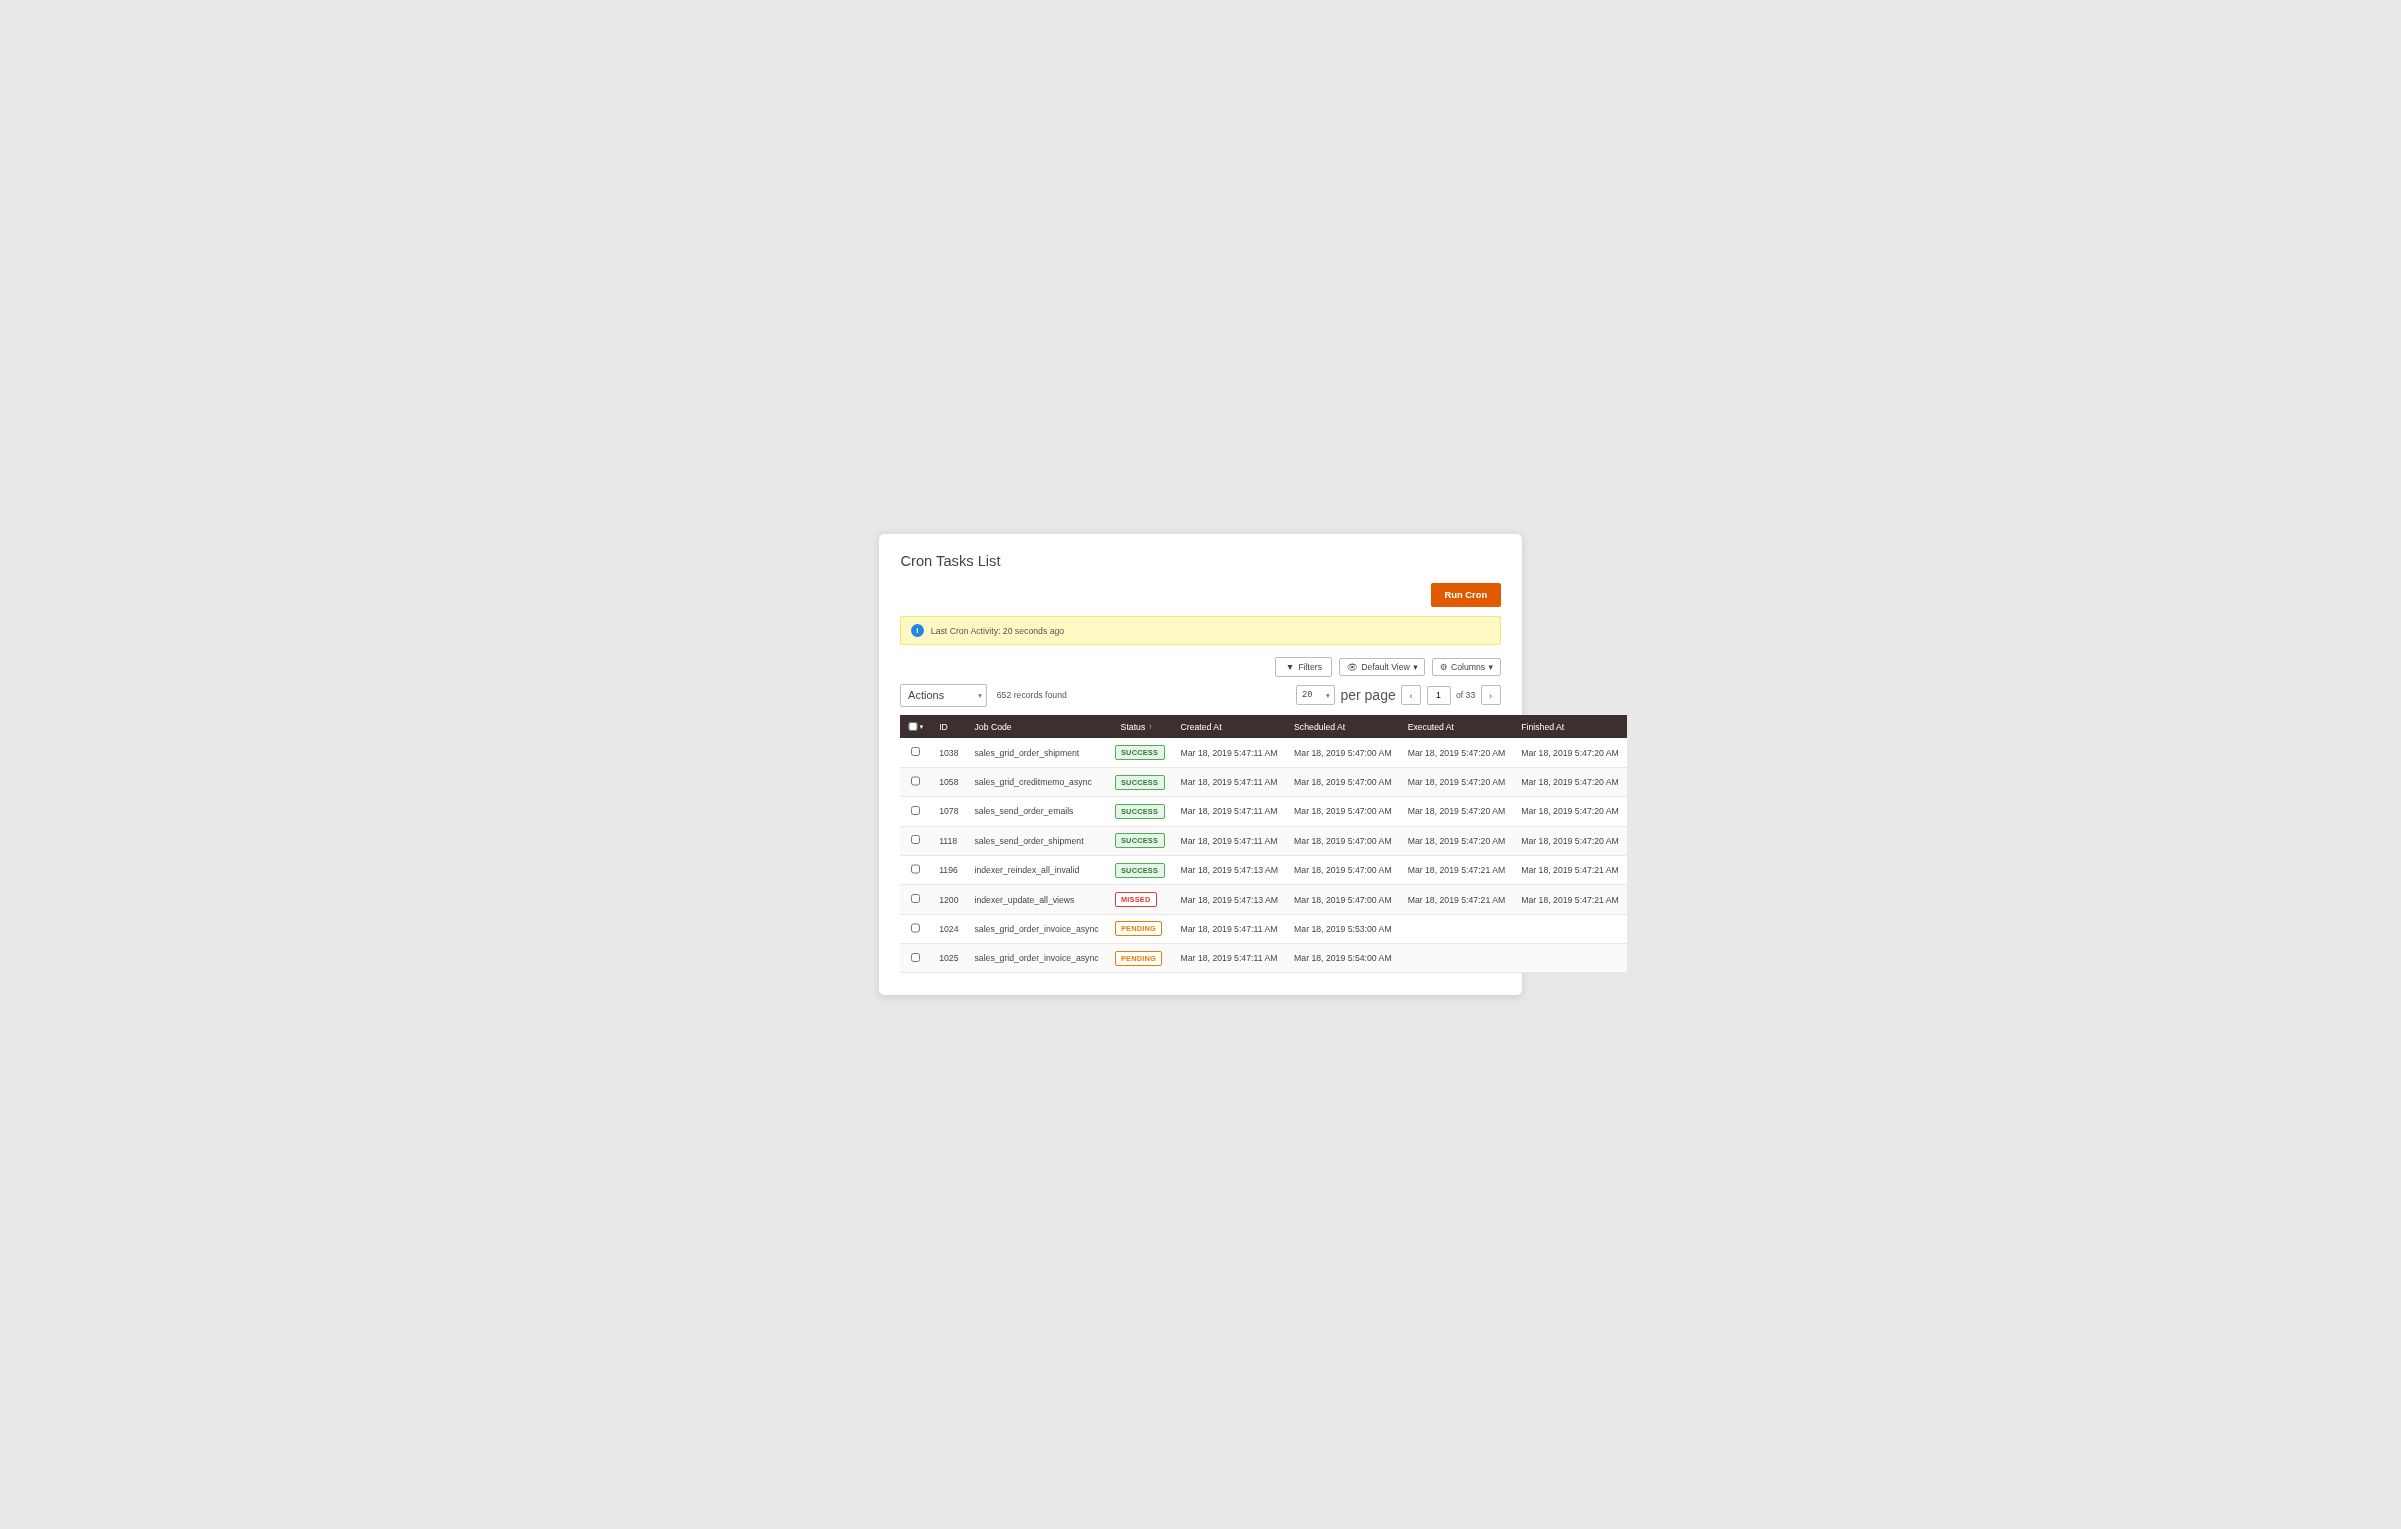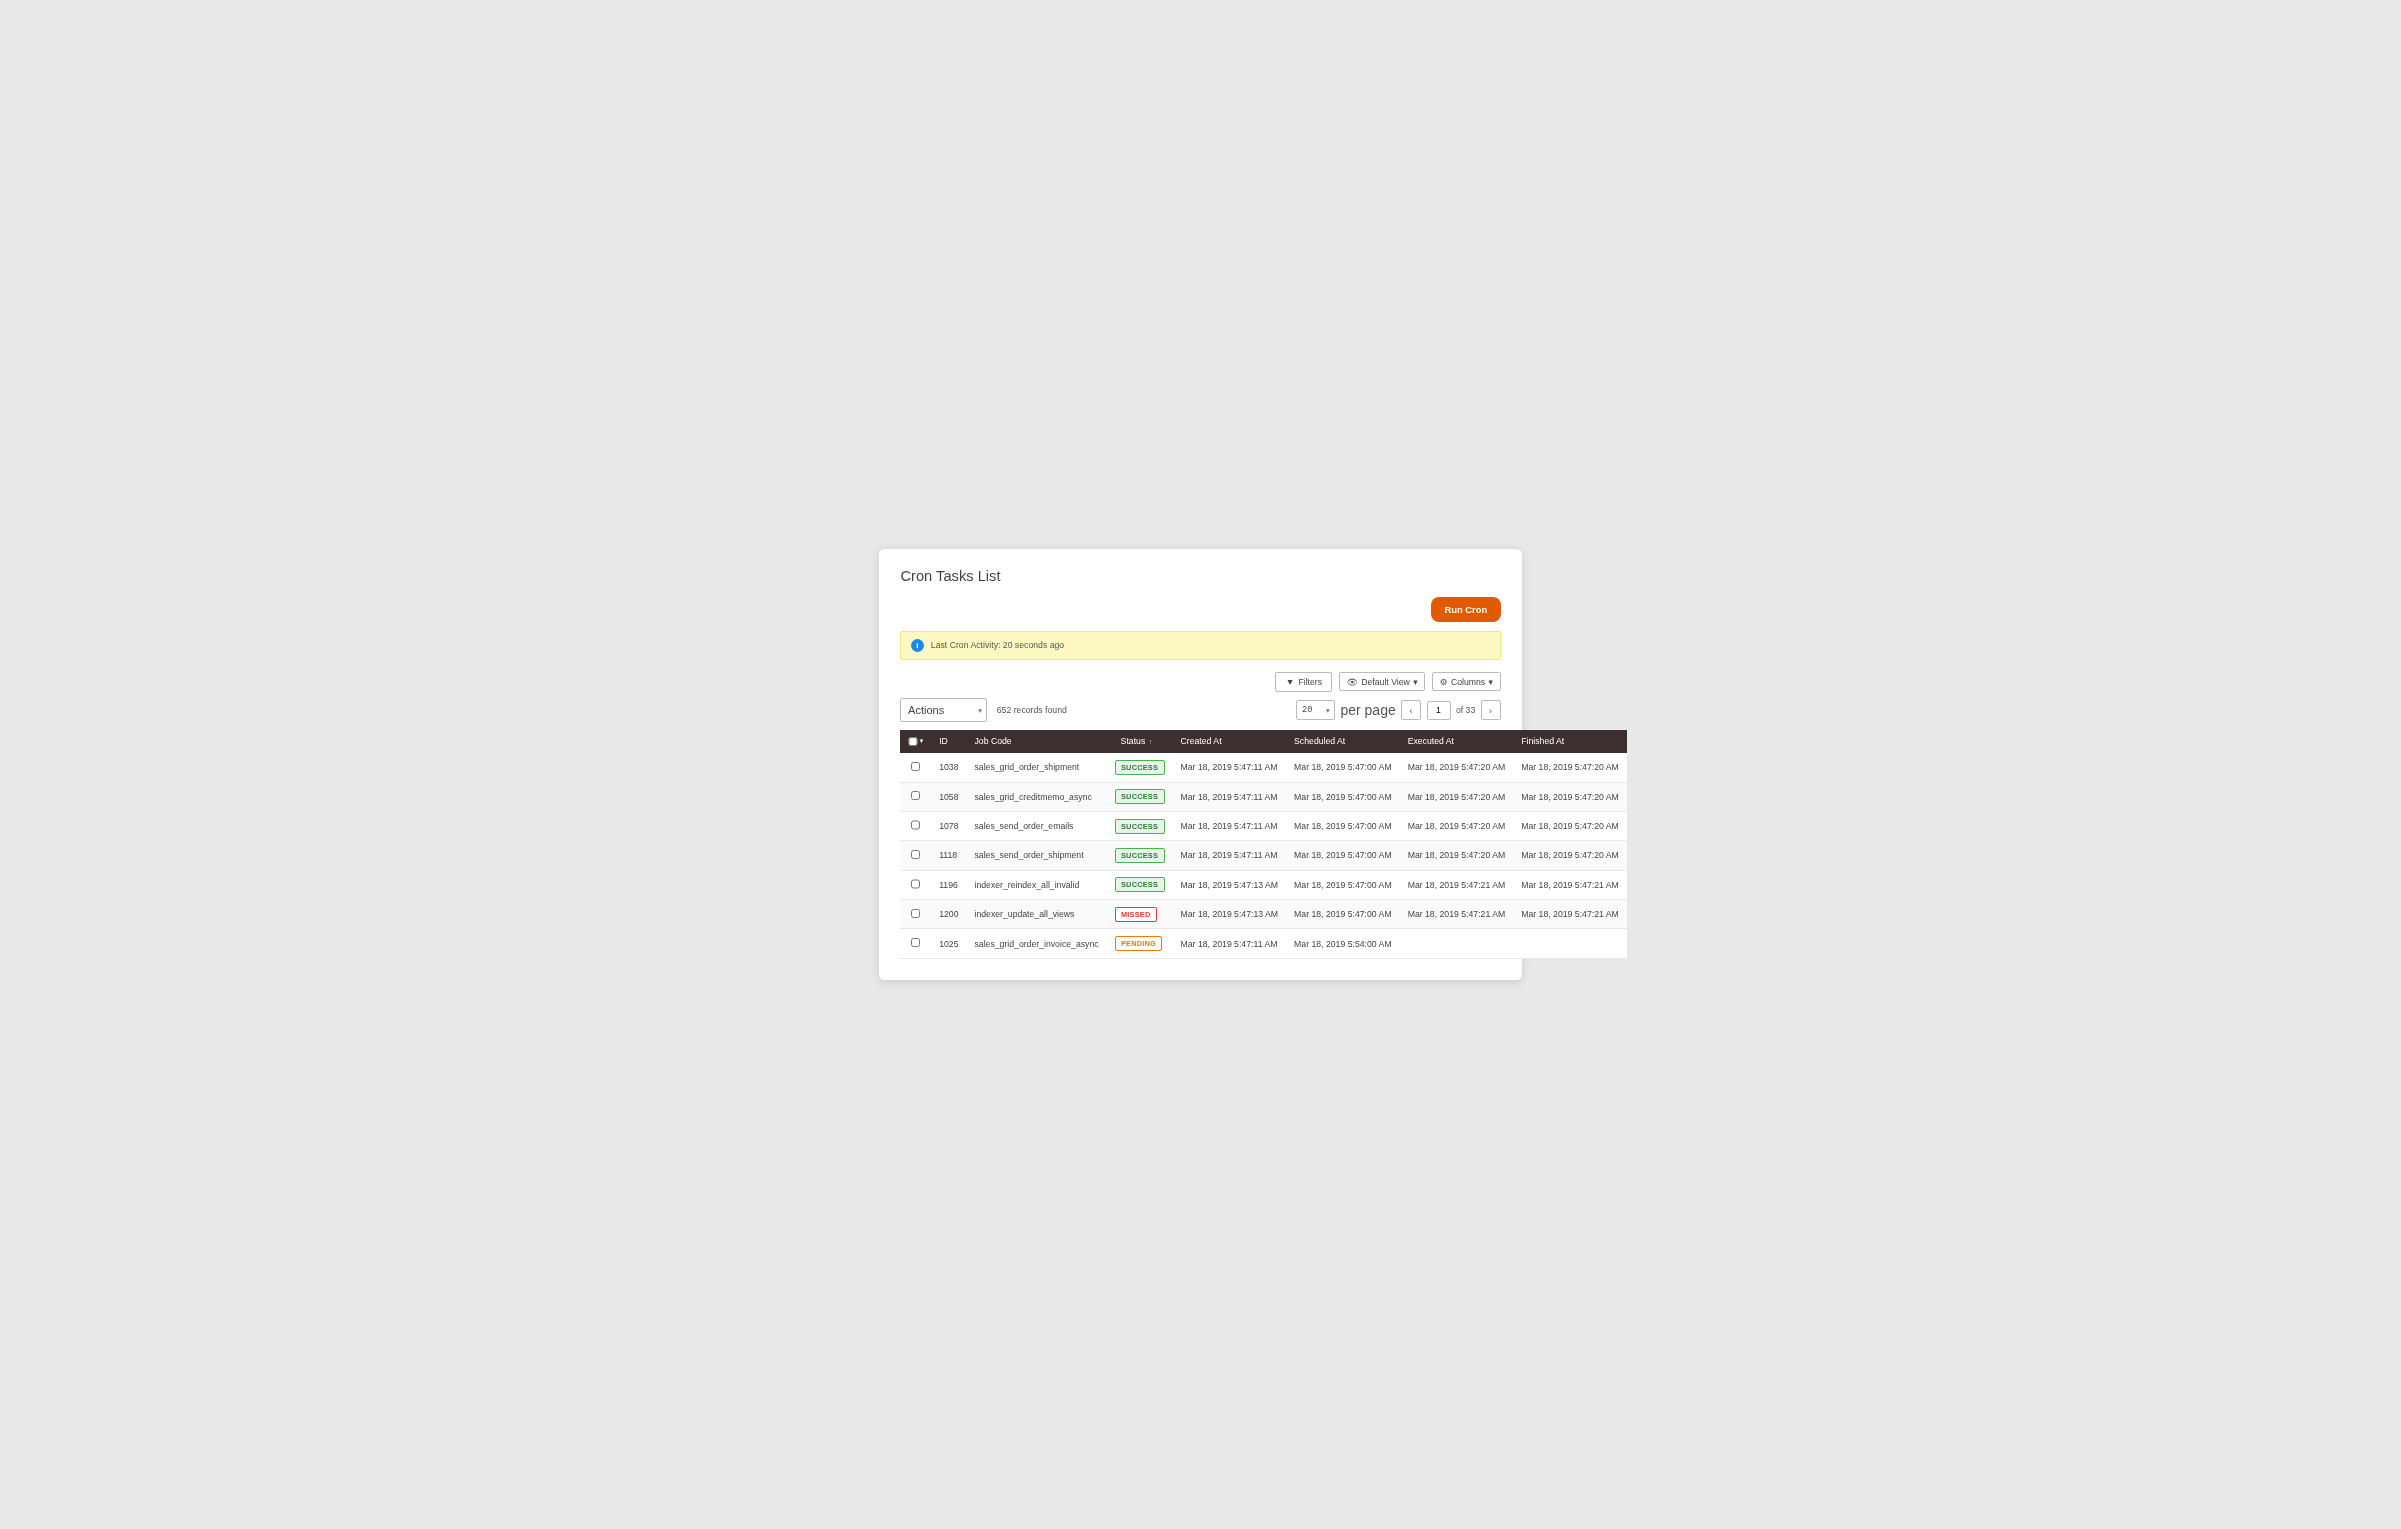--- a/index.html
+++ b/index.html
@@ -33,21 +33,21 @@
       justify-content: flex-end;
       margin-bottom: 9.4px;
     }
     .btn-run-cron {
       background: #e25a00;
       color: #fff;
       border: none;
       padding: 6.7px 13.4px;
       font-size: 9.4px;
       font-weight: 600;
-      border-radius: 8px;
+      border-radius: 2px;
       cursor: pointer;
     }
     .info-banner {
       background: #fef9c3;
       border: 0.7px solid #f0e97a;
       border-radius: 2px;
       padding: 6.7px 9.4px;
       display: flex;
       align-items: center;
       gap: 6.7px;
@@ -438,20 +438,34 @@
       </td>
       <td>Mar 18, 2019 5:47:13 AM</td>
       <td>Mar 18, 2019 5:47:00 AM</td>
       <td>Mar 18, 2019 5:47:21 AM</td>
       <td>Mar 18, 2019 5:47:21 AM</td>
     </tr>
         <tr>
       <td class="col-checkbox">
         <input type="checkbox" style="">
       </td>
+      <td>1024</td>
+      <td>sales_grid_order_invoice_async</td>
+      <td>
+        <span class="status-badge status-pending">PENDING</span>
+      </td>
+      <td>Mar 18, 2019 5:47:11 AM</td>
+      <td>Mar 18, 2019 5:53:00 AM</td>
+      <td></td>
+      <td></td>
+    </tr>
+        <tr>
+      <td class="col-checkbox">
+        <input type="checkbox" style="">
+      </td>
       <td>1025</td>
       <td>sales_grid_order_invoice_async</td>
       <td>
         <span class="status-badge status-pending">PENDING</span>
       </td>
       <td>Mar 18, 2019 5:47:11 AM</td>
       <td>Mar 18, 2019 5:54:00 AM</td>
       <td></td>
       <td></td>
     </tr>

